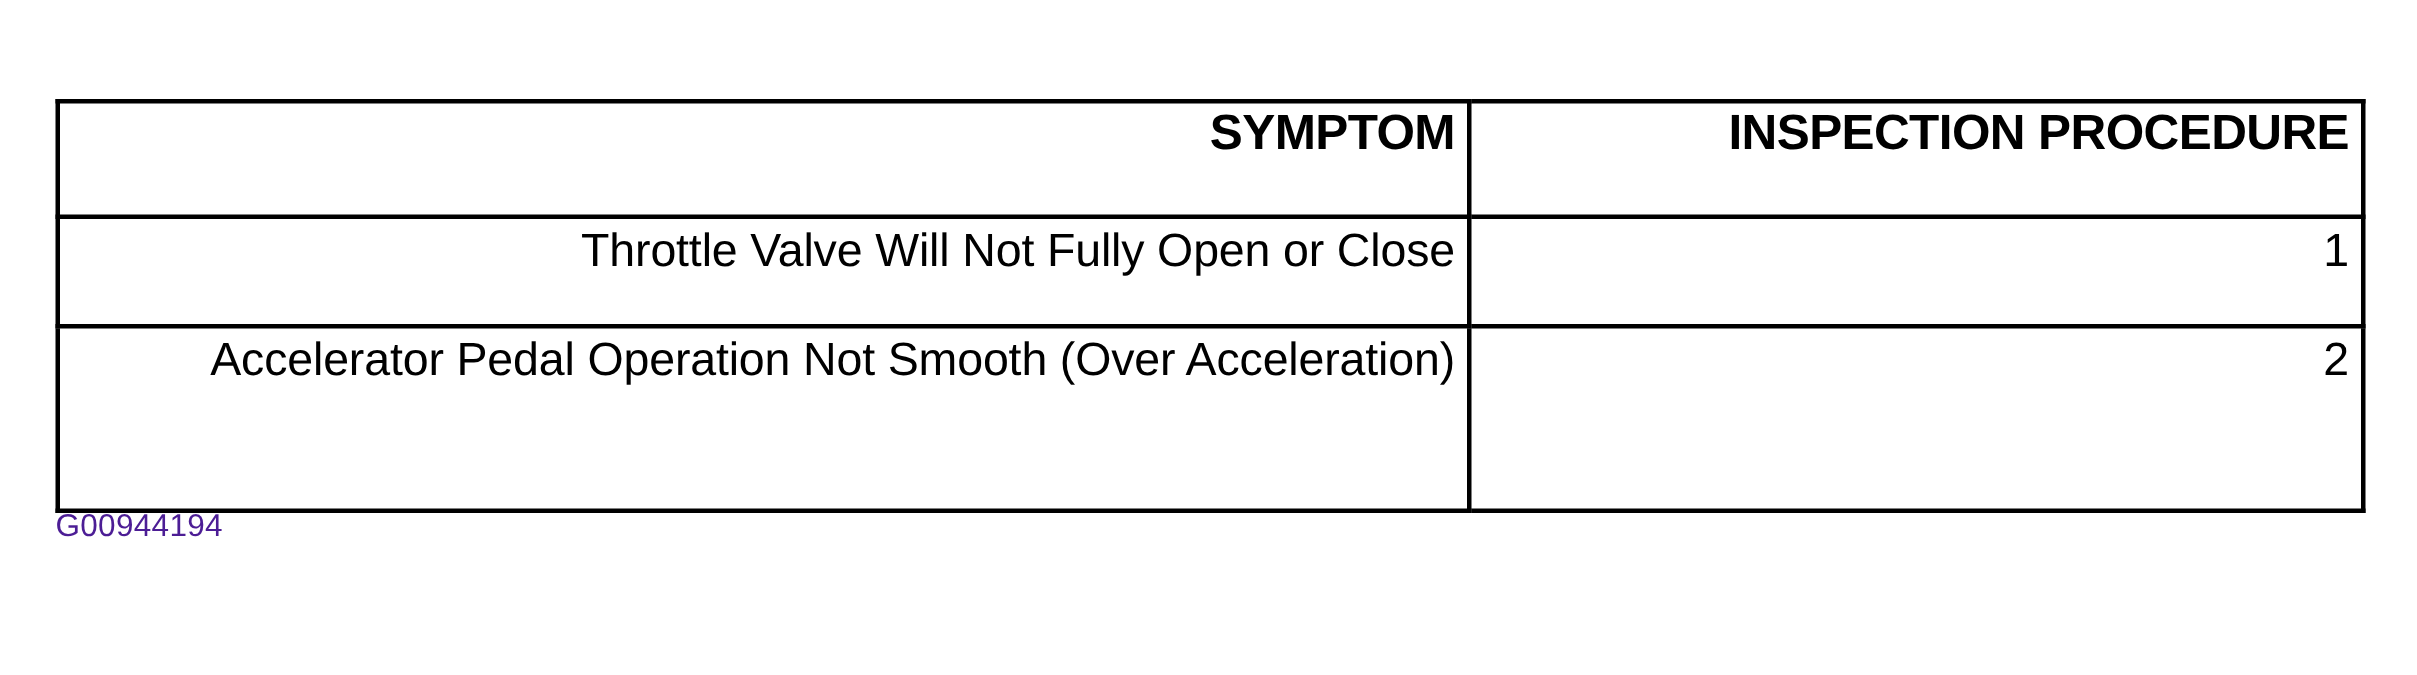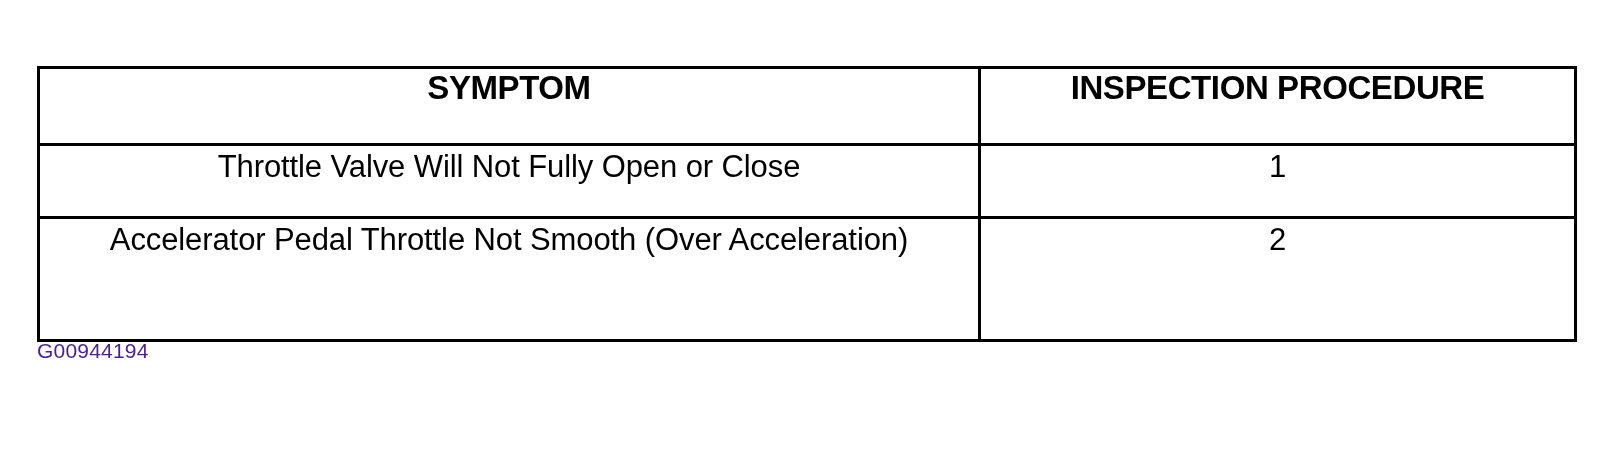--- a/index.html
+++ b/index.html
@@ -34,21 +34,21 @@
     width: 1537px;
     border-collapse: collapse;
     table-layout: fixed;
     background: #ffffff;
   }
   .diag-table td,
   .diag-table th {
     border: 3px solid #000000;
     padding: 2px 8px 6px 8px;
     vertical-align: top;
-    text-align: center;
+    text-align: right;
     background: #ffffff;
   }
 
   .col-symptom  { width: 941px; }
   .col-procedure{ width: 596px; }
 
   .hdr-cell {
     font-size: 33px;
     font-weight: bold;
     line-height: 1.04;
@@ -95,21 +95,21 @@
         <th class="hdr-cell">SYMPTOM</th>
         <th class="hdr-cell">INSPECTION PROCEDURE</th>
       </tr>
     </thead>
     <tbody>
       <tr class="row-one">
         <td class="body-cell">Throttle Valve Will Not Fully Open or Close</td>
         <td class="body-cell">1</td>
       </tr>
       <tr class="row-two">
-        <td class="body-cell">Accelerator Pedal Throttle Not Smooth (Over Acceleration)</td>
+        <td class="body-cell">Accelerator Pedal Operation Not Smooth (Over Acceleration)</td>
         <td class="body-cell">2</td>
       </tr>
     </tbody>
   </table>
 
   <div class="caption">G00944194</div>
 
 </div>
 
 </body></html>

